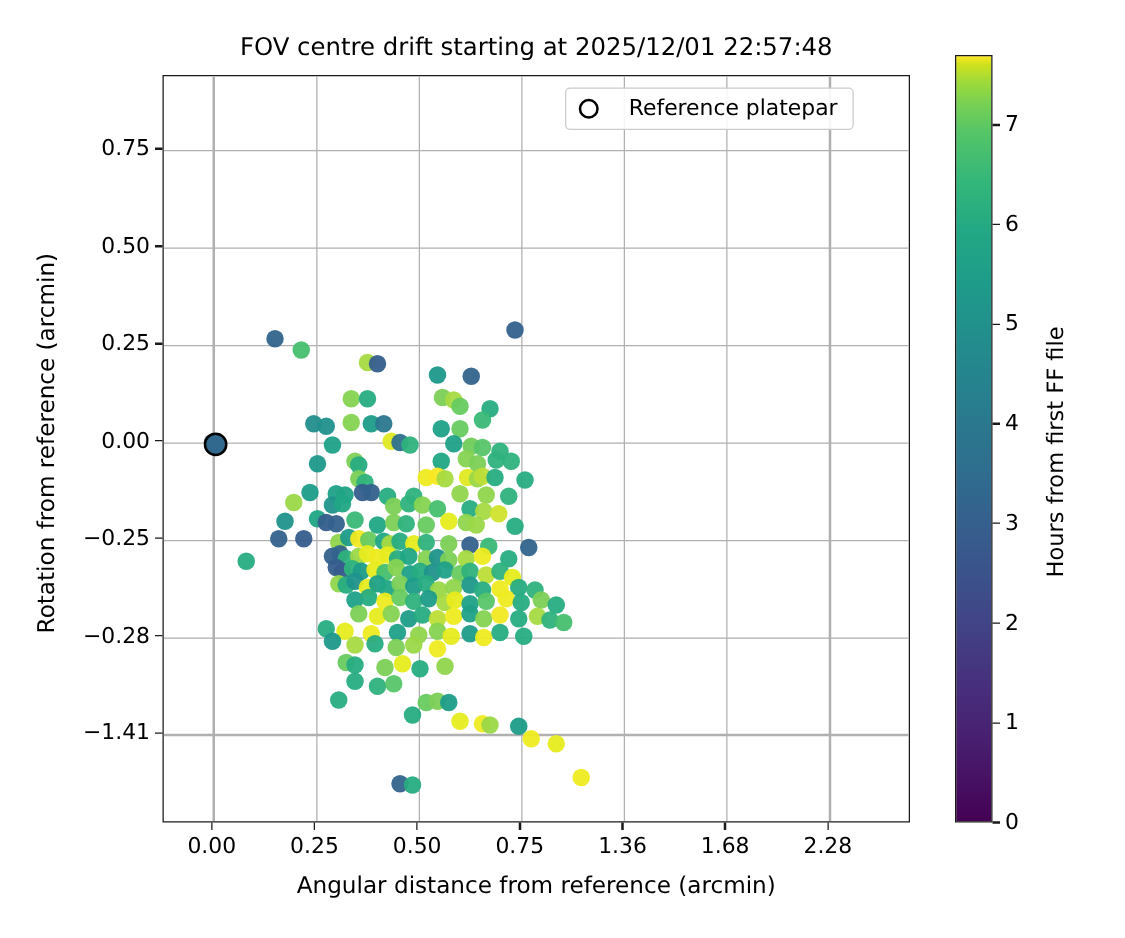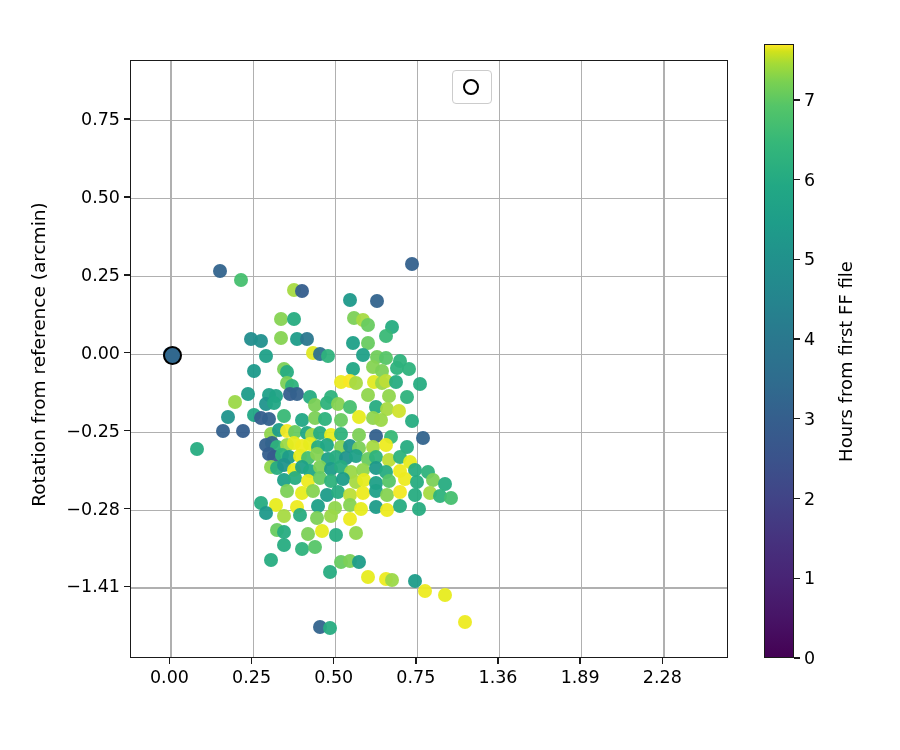--- a/index.html
+++ b/index.html
@@ -203,20 +203,21 @@
     color: #000000;
     transform: rotate(-90deg);
     white-space: nowrap;
   }
 </style>
 </head>
 <body>
 
 <div id="figure">
 
+  <div id="plot-title">FOV centre drift starting at 2025/12/01 22:57:48</div>
 
   <div id="axes">
     <div id="grid-layer">
         <div class="gridline-v" style="left: 39.4286px;"></div>
         <div class="gridline-v" style="left: 121.571px;"></div>
         <div class="gridline-v" style="left: 203.714px;"></div>
         <div class="gridline-v" style="left: 285.857px;"></div>
         <div class="gridline-v" style="left: 368px;"></div>
         <div class="gridline-v" style="left: 450.143px;"></div>
         <div class="gridline-v" style="left: 532.286px;"></div>
@@ -452,45 +453,47 @@
       <div class="tick-x-label" style="left: 169.429px;">0.00</div>
       <div class="tick-x" style="left: 251.571px;"></div>
       <div class="tick-x-label" style="left: 251.571px;">0.25</div>
       <div class="tick-x" style="left: 333.714px;"></div>
       <div class="tick-x-label" style="left: 333.714px;">0.50</div>
       <div class="tick-x" style="left: 415.857px;"></div>
       <div class="tick-x-label" style="left: 415.857px;">0.75</div>
       <div class="tick-x" style="left: 498px;"></div>
       <div class="tick-x-label" style="left: 498px;">1.36</div>
       <div class="tick-x" style="left: 580.143px;"></div>
-      <div class="tick-x-label" style="left: 580.143px;">1.89</div>
+      <div class="tick-x-label" style="left: 580.143px;">1.68</div>
       <div class="tick-x" style="left: 662.286px;"></div>
       <div class="tick-x-label" style="left: 662.286px;">2.28</div>
     </div>
   <div id="ticks-y">
       <div class="tick-y" style="top: 119.177px;"></div>
       <div class="tick-y-label" style="top: 119.177px;">0.75</div>
       <div class="tick-y" style="top: 197.042px;"></div>
       <div class="tick-y-label" style="top: 197.042px;">0.50</div>
       <div class="tick-y" style="top: 274.906px;"></div>
       <div class="tick-y-label" style="top: 274.906px;">0.25</div>
       <div class="tick-y" style="top: 352.771px;"></div>
       <div class="tick-y-label" style="top: 352.771px;">0.00</div>
       <div class="tick-y" style="top: 430.635px;"></div>
       <div class="tick-y-label" style="top: 430.635px;">−0.25</div>
       <div class="tick-y" style="top: 508.5px;"></div>
       <div class="tick-y-label" style="top: 508.5px;">−0.28</div>
       <div class="tick-y" style="top: 586.365px;"></div>
       <div class="tick-y-label" style="top: 586.365px;">−1.41</div>
     </div>
 
+  <div id="xlabel">Angular distance from reference (arcmin)</div>
   <div id="ylabel">Rotation from reference (arcmin)</div>
 
   <div id="legend">
     <span id="legend-marker"></span>
+    <span id="legend-label">Reference platepar</span>
   </div>
 
   <div id="colorbar"></div>
   <div id="cb-ticks">
       <div class="cb-tick" style="top: 658px;"></div>
       <div class="cb-label" style="top: 658px;">0</div>
       <div class="cb-tick" style="top: 578.26px;"></div>
       <div class="cb-label" style="top: 578.26px;">1</div>
       <div class="cb-tick" style="top: 498.519px;"></div>
       <div class="cb-label" style="top: 498.519px;">2</div>

